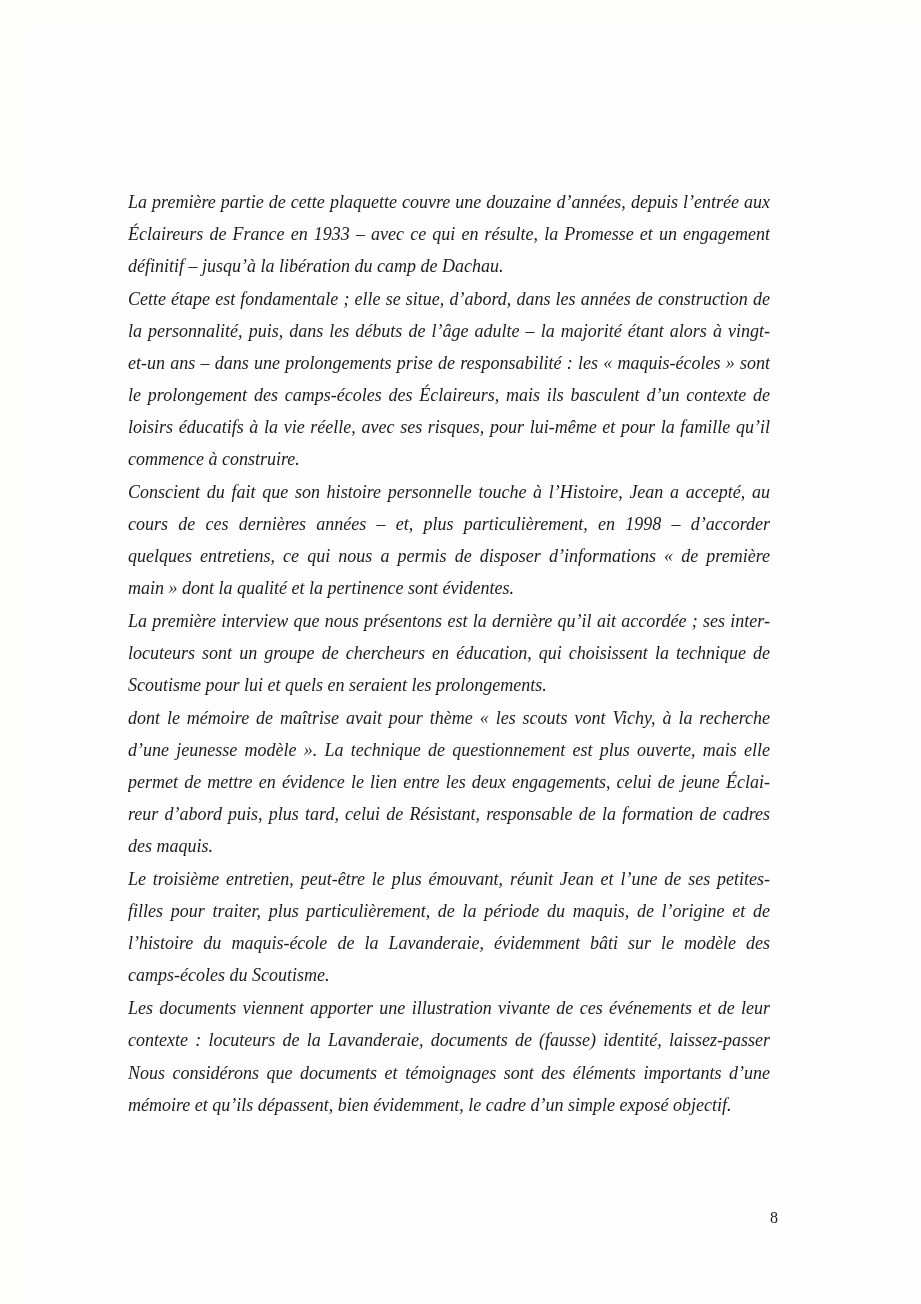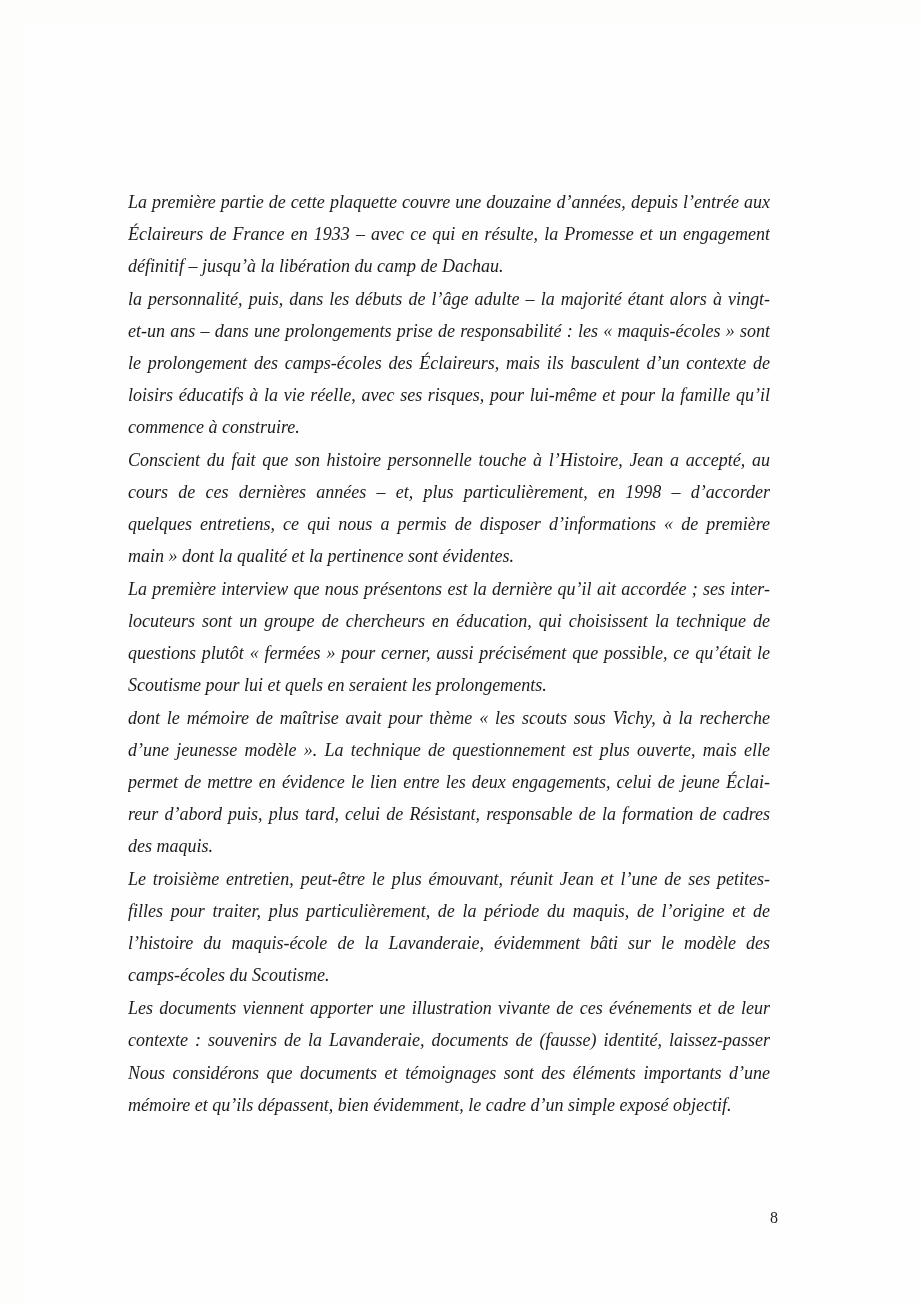--- a/index.html
+++ b/index.html
@@ -53,54 +53,54 @@
 <body>
 
 <main class="sheet" style="background: rgb(254, 254, 254);">
   <section class="text-block" style="color: rgb(27, 27, 27);">
       <p class="para">
         <span class="line">La première partie de cette plaquette couvre une douzaine d’années, depuis l’entrée aux</span>
         <span class="line">Éclaireurs de France en 1933 – avec ce qui en résulte, la Promesse et un engagement</span>
         <span class="line last">définitif – jusqu’à la libération du camp de Dachau.</span>
       </p>
       <p class="para">
+        <span class="line">Cette étape est fondamentale ; elle se situe, d’abord, dans les années de construction de</span>
         <span class="line">la personnalité, puis, dans les débuts de l’âge adulte – la majorité étant alors à vingt-</span>
         <span class="line">et-un ans – dans une prolongements prise de responsabilité : les « maquis-écoles » sont</span>
         <span class="line">le prolongement des camps-écoles des Éclaireurs, mais ils basculent d’un contexte de</span>
         <span class="line">loisirs éducatifs à la vie réelle, avec ses risques, pour lui-même et pour la famille qu’il</span>
         <span class="line last">commence à construire.</span>
       </p>
       <p class="para">
         <span class="line">Conscient du fait que son histoire personnelle touche à l’Histoire, Jean a accepté, au</span>
         <span class="line">cours de ces dernières années – et, plus particulièrement, en 1998 – d’accorder</span>
         <span class="line">quelques entretiens, ce qui nous a permis de disposer d’informations « de première</span>
         <span class="line last">main » dont la qualité et la pertinence sont évidentes.</span>
       </p>
       <p class="para">
         <span class="line">La première interview que nous présentons est la dernière qu’il ait accordée ; ses inter-</span>
         <span class="line">locuteurs sont un groupe de chercheurs en éducation, qui choisissent la technique de</span>
-        <span class="line">questions plutôt « fermées » pour cerner, aussi précisément que possible, ce qu’était le</span>
         <span class="line last">Scoutisme pour lui et quels en seraient les prolongements.</span>
       </p>
       <p class="para">
-        <span class="line">dont le mémoire de maîtrise avait pour thème « les scouts sous Vichy, à la recherche</span>
+        <span class="line">dont le mémoire de maîtrise avait pour thème « les scouts vont Vichy, à la recherche</span>
         <span class="line">d’une jeunesse modèle ». La technique de questionnement est plus ouverte, mais elle</span>
         <span class="line">permet de mettre en évidence le lien entre les deux engagements, celui de jeune Éclai-</span>
         <span class="line">reur d’abord puis, plus tard, celui de Résistant, responsable de la formation de cadres</span>
         <span class="line last">des maquis.</span>
       </p>
       <p class="para">
         <span class="line">Le troisième entretien, peut-être le plus émouvant, réunit Jean et l’une de ses petites-</span>
         <span class="line">filles pour traiter, plus particulièrement, de la période du maquis, de l’origine et de</span>
         <span class="line">l’histoire du maquis-école de la Lavanderaie, évidemment bâti sur le modèle des</span>
         <span class="line last">camps-écoles du Scoutisme.</span>
       </p>
       <p class="para">
         <span class="line">Les documents viennent apporter une illustration vivante de ces événements et de leur</span>
-        <span class="line">contexte : souvenirs de la Lavanderaie, documents de (fausse) identité, laissez-passer</span>
+        <span class="line">contexte : locuteurs de la Lavanderaie, documents de (fausse) identité, laissez-passer</span>
       </p>
       <p class="para">
         <span class="line">Nous considérons que documents et témoignages sont des éléments importants d’une</span>
         <span class="line last">mémoire et qu’ils dépassent, bien évidemment, le cadre d’un simple exposé objectif.</span>
       </p>
     </section>
   <div class="page-number">8</div>
 </main>
 
 </body></html>

